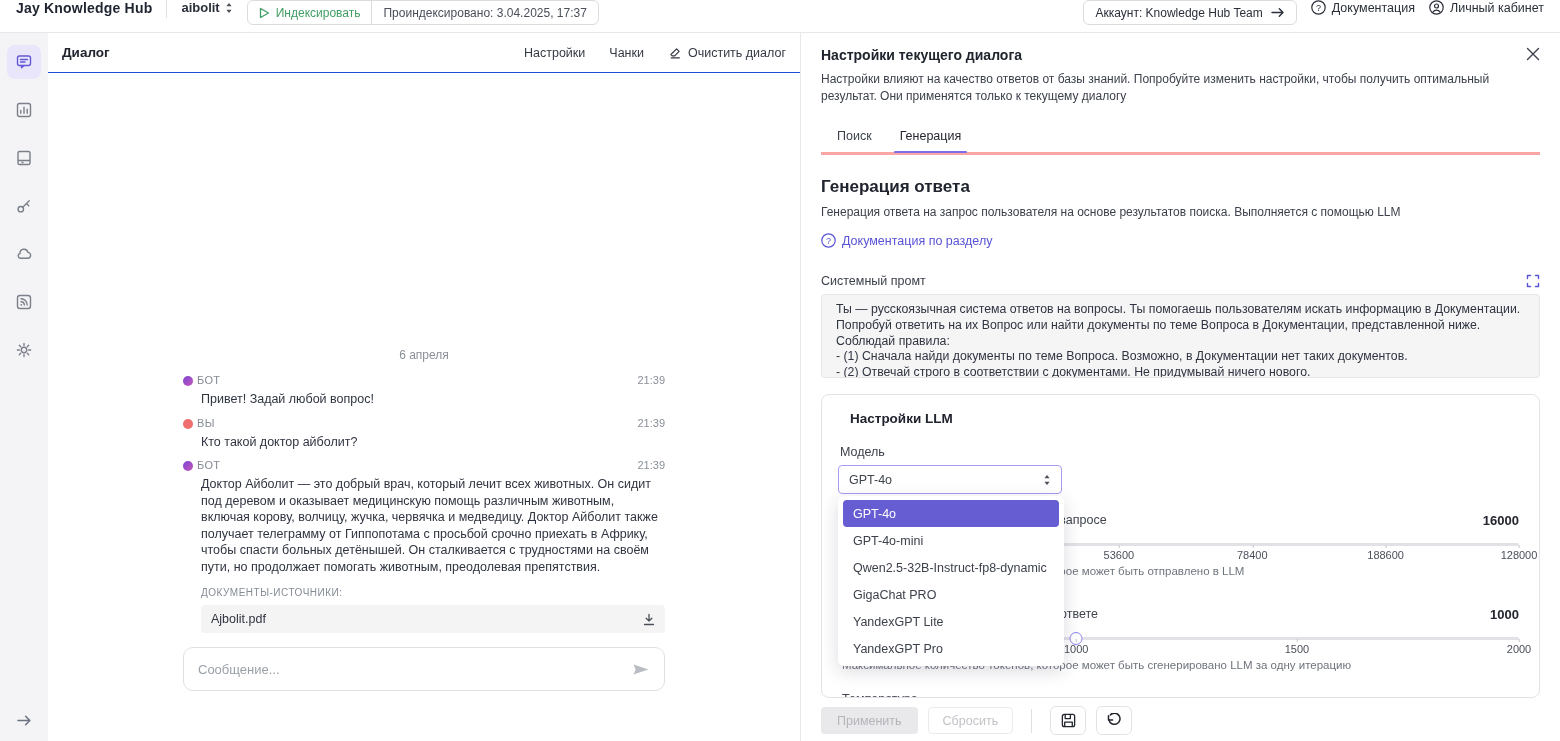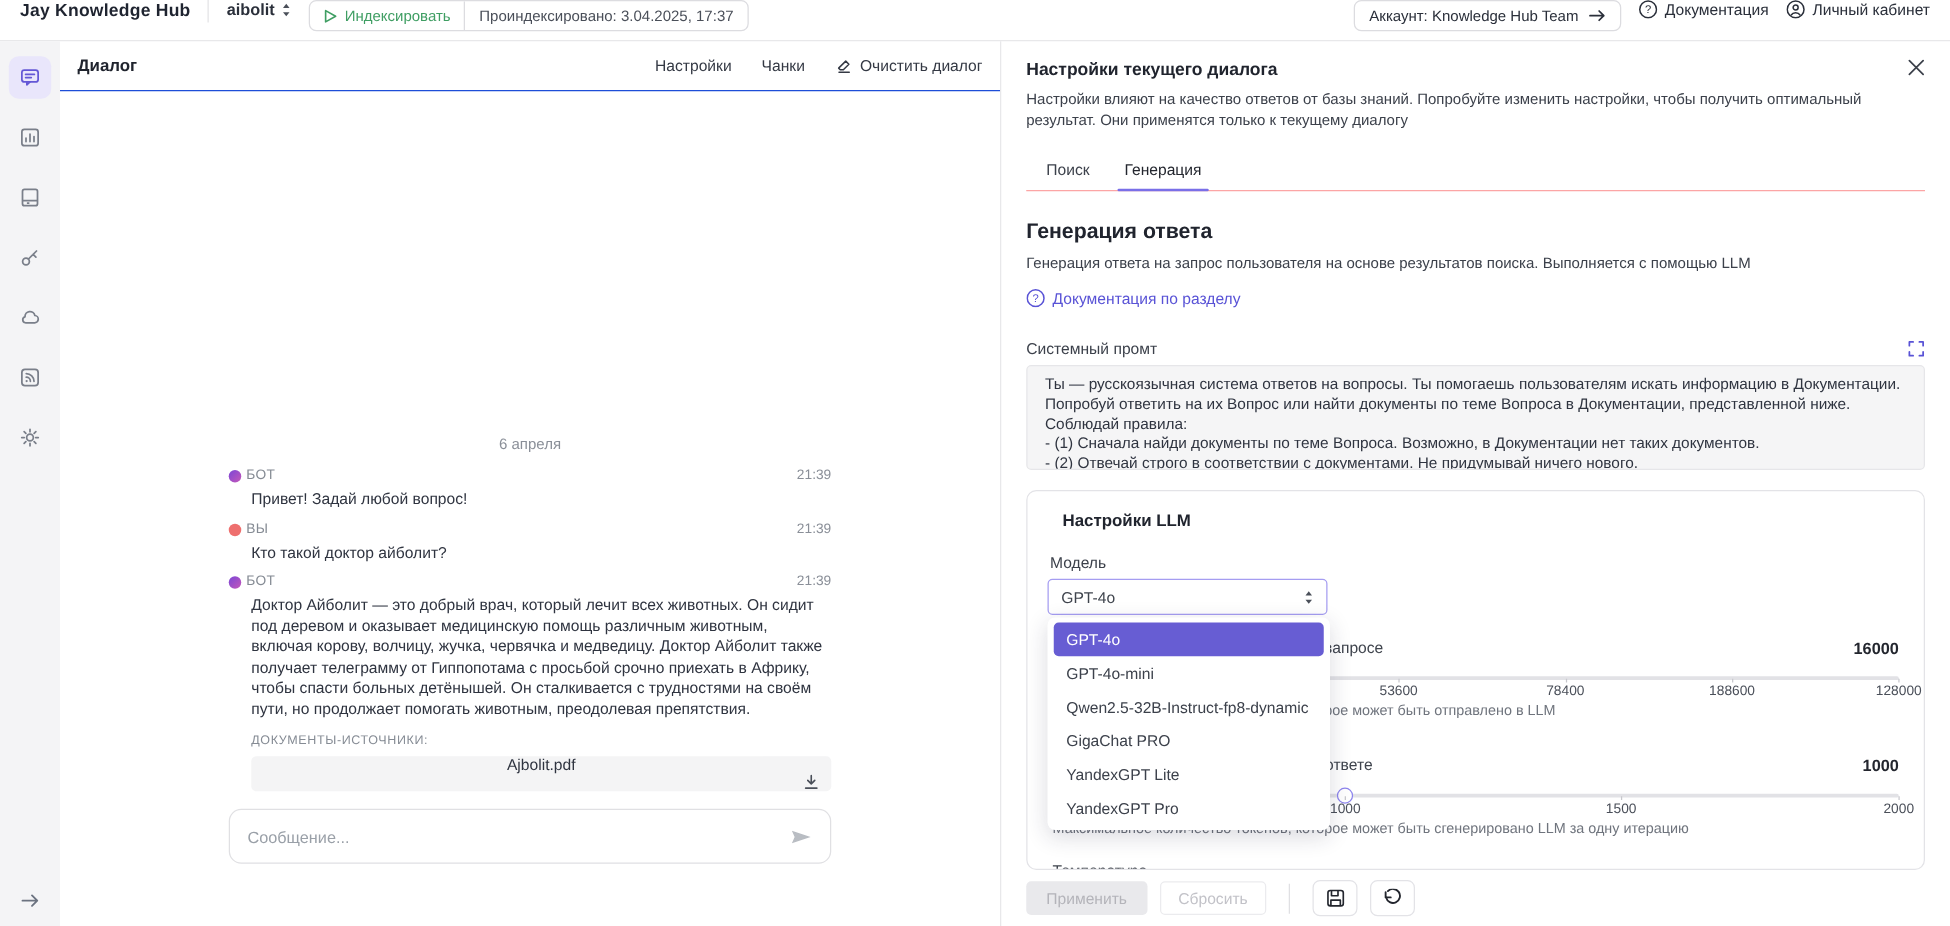--- a/index.html
+++ b/index.html
@@ -45,36 +45,36 @@
   .msg-head { display:flex; align-items:flex-end; gap:4px; }
   .avatar { width:10px; height:10px; border-radius:50%; flex-shrink:0; }
   .avatar.bot { background:linear-gradient(135deg,#7b46d6,#c557b9); }
   .avatar.user { background:#ee6f6e; }
   .msg-author { font-size:11px; color:#858b94; letter-spacing:.3px; }
   .msg-time { margin-left:auto; font-size:11px; color:#8a8f98; }
   .msg-text { margin-top:5px; padding-left:18px; font-size:12.5px; line-height:16.5px; color:#2f3440; }
   .sources { padding-left:18px; margin-top:12px; }
   .sources-label { font-size:10px; color:#858b94; letter-spacing:.5px; }
   .source-row { margin-top:7px; height:28px; background:#f4f4f5; border-radius:4px;
-    display:flex; align-items:center; padding:0 10px; font-size:12.5px; color:#2f3440; cursor:pointer;flex-direction:column; }
+    display:flex; align-items:center; padding:0 10px; font-size:12.5px; color:#2f3440; cursor:pointer; }
   .source-dl { margin-left:auto; color:#4a4f59; }
   .chat-input { margin-top:14px; height:44px; border:1px solid #e0e0e3; border-radius:10px;
     display:flex; align-items:center; padding:0 14px; gap:10px; }
   .chat-input input { flex:1; border:none; outline:none; font-size:13px; color:#2f3440;
     font-family:"Liberation Sans", sans-serif; background:transparent; }
   .chat-input input::placeholder { color:#9aa0a8; }
   .send-icon { color:#b9bdc3; cursor:pointer; }
 
   
   .panel { flex:1; border-left:1px solid #e8e8ea; padding:0 20px; position:relative; }
   .panel-head { margin-top:14px; display:flex; align-items:flex-start; }
   .panel-title { font-size:14px; font-weight:bold; color:#20242e; }
   .panel-close { margin-left:auto; color:#3a3f49; cursor:pointer; }
   .panel-desc { margin-top:8px; font-size:12px; line-height:17px; color:#3c414b; }
-  .tabs { margin-top:24px; display:flex; gap:28px; padding-left:16px; border-bottom:1px solid #fca5a5; }
+  .tabs { margin-top:24px; display:flex; gap:28px; padding-left:16px; border-bottom:3px solid #fca5a5; }
   .tab { font-size:12.5px; color:#3c414b; padding-bottom:9px; cursor:pointer; position:relative; }
   .tab.active { color:#23262e; }
   .tab.active::after { content:""; position:absolute; left:-6px; right:-6px; bottom:-1px;
     height:2px; background:#7a6fe8; border-radius:2px; }
   .sect-title { margin-top:22px; font-size:17px; font-weight:bold; color:#20242e; }
   .sect-desc { margin-top:8px; font-size:12px; color:#3c414b; }
   .docs-link { margin-top:14px; display:flex; align-items:center; gap:6px; font-size:12.5px;
     color:#5953d6; cursor:pointer; }
   .prompt-row { margin-top:26px; display:flex; align-items:center; }
   .prompt-label { font-size:12.5px; color:#3c414b; }

